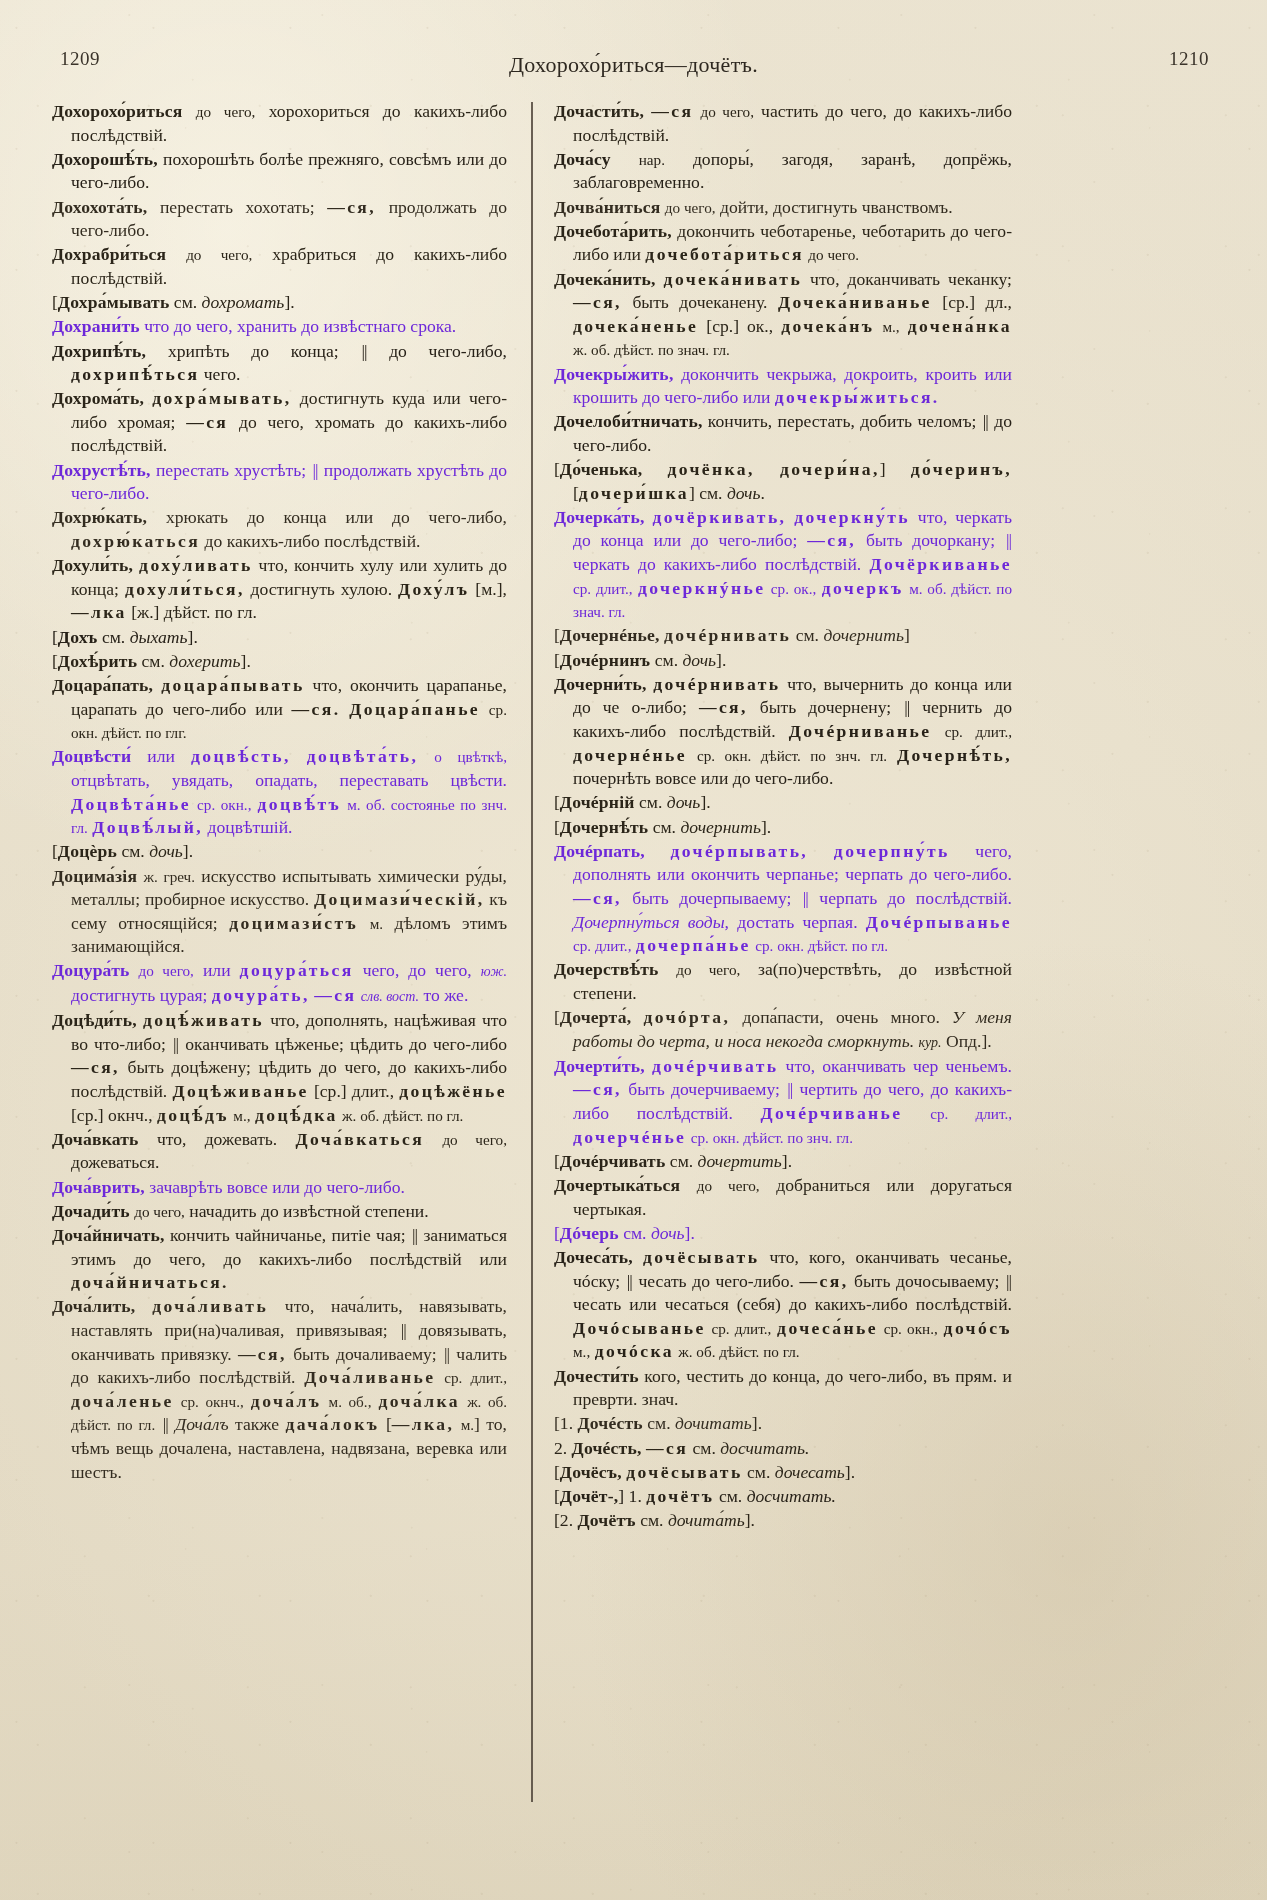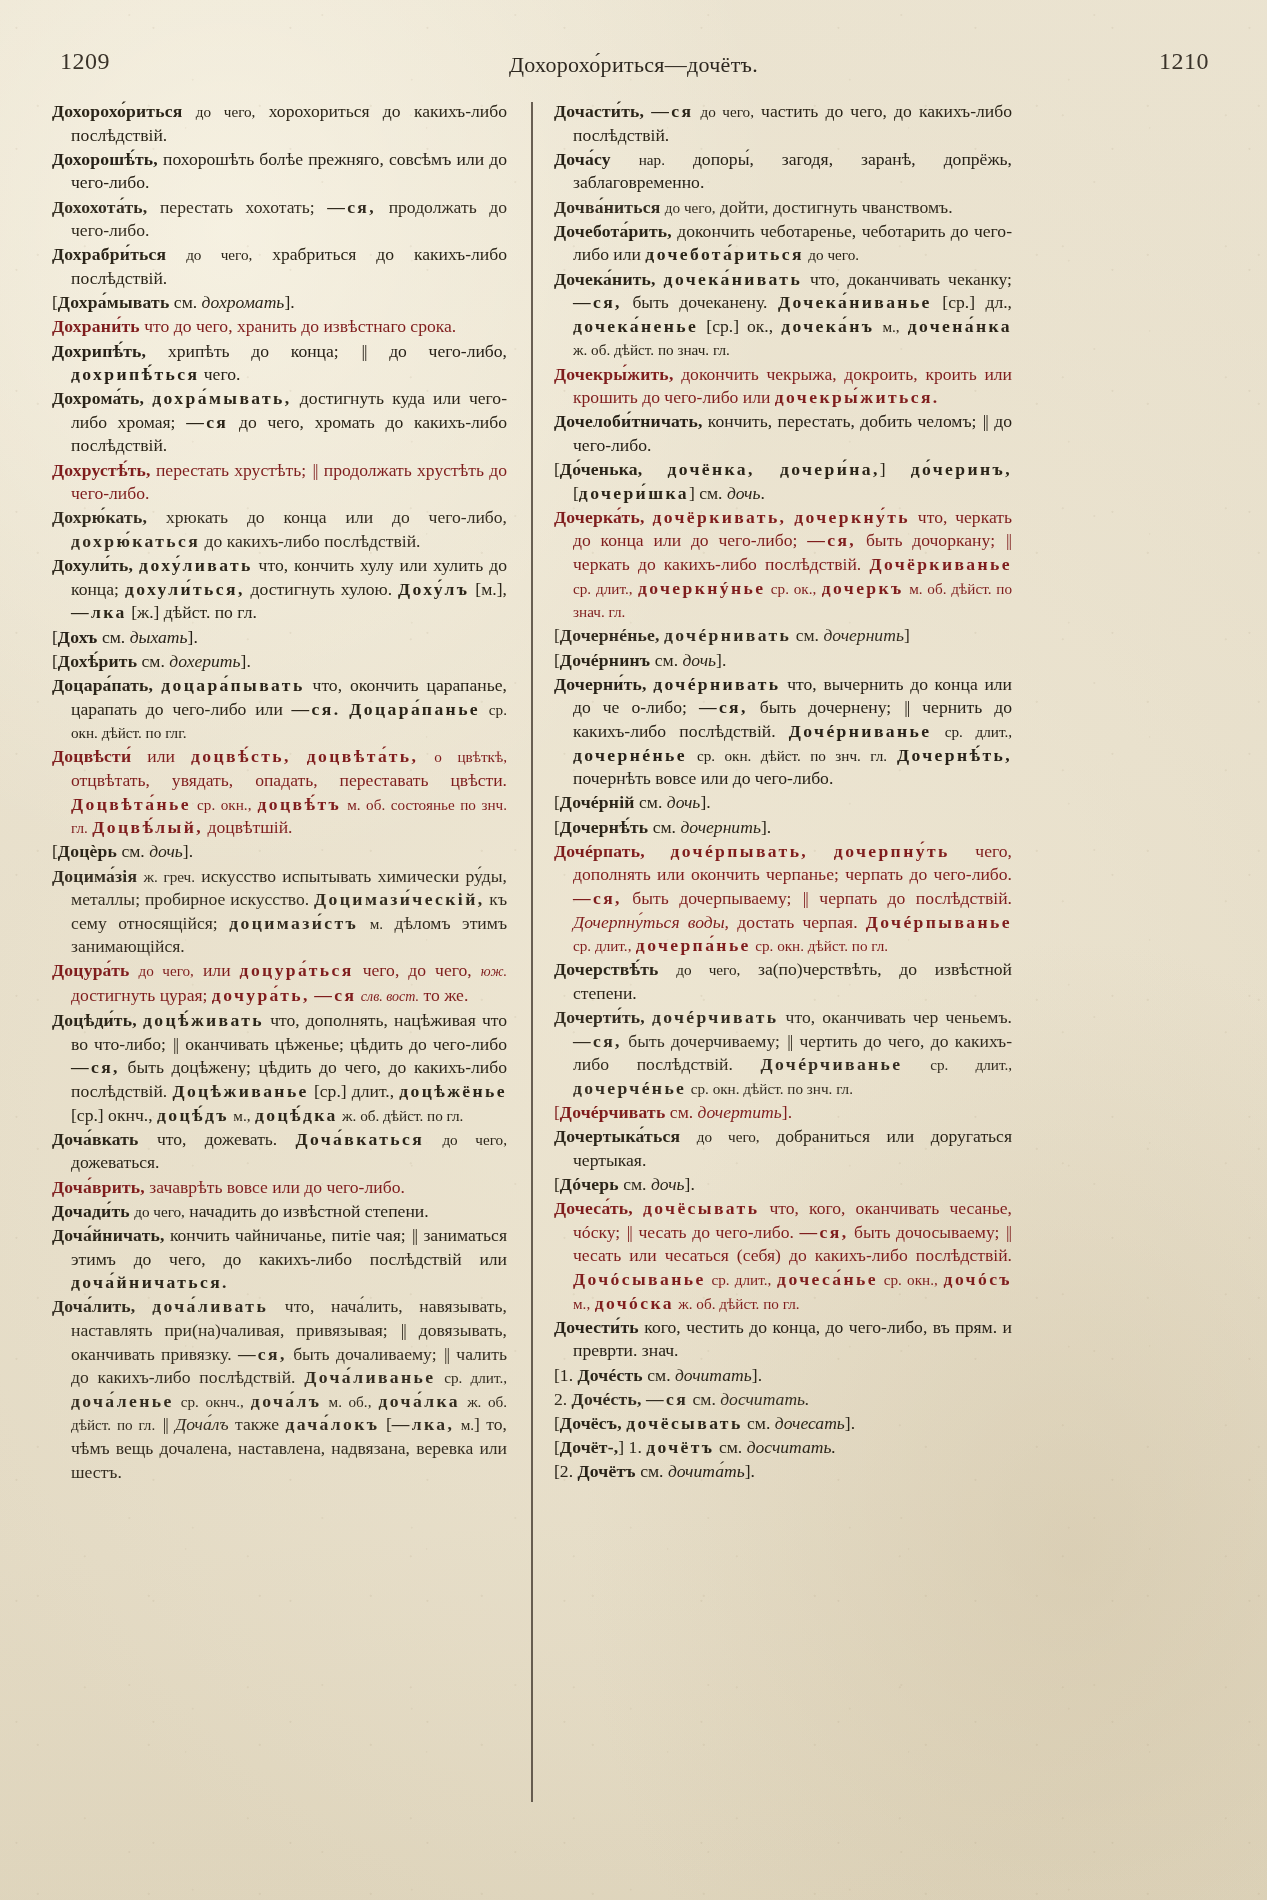--- a/index.html
+++ b/index.html
@@ -50,21 +50,21 @@
 
   
   .runhead {
     position: relative;
     height: 42px;
     display: flex;
     align-items: flex-start;
     justify-content: space-between;
   }
   .folio {
-    font-size: 24px;
+    font-size: 19px;
     letter-spacing: 0.5px;
     color: #3a332a;
     padding-top: 4px;
   }
   .folio.left { margin-left: 8px; }
   .folio.right { margin-right: 6px; }
   .runtitle {
     position: absolute;
     left: 0; right: 0;
     text-align: center;
@@ -123,21 +123,21 @@
   }
   .smi {
     font-size: 14px;
     font-style: italic;
   }
   .pipe {
     letter-spacing: -1px;
     padding: 0 1px;
   }
   
-  .entry:nth-child(3n)   { color: #7f1d1d; }
+  .entry:nth-child(3n)   { color: #6d28d9; }
   .entry:nth-child(5n+2) { color: #272118; font-family: Liberation Serif, serif; }
   .entry:nth-child(7n+3) { color: #332c20; }
 </style>
 </head>
 <body>
 
 <div class="paper"></div>
 <div class="speckle"></div>
 
 <div class="page">
@@ -186,20 +186,21 @@
         <p class="entry"><span class="hw">Дочелоби́тничать,</span> кончить, перестать, добить челомъ; <span class="pipe">||</span> до чего-либо.</p>
         <p class="entry">[<span class="hw">До́ченька,</span> <span class="sp">дочёнка,</span> <span class="sp">дочери́на,</span>] <span class="sp">до́черинъ,</span> [<span class="sp">дочери́шка</span>] см. <span class="it">дочь</span>.</p>
         <p class="entry"><span class="hw">Дочерка́ть,</span> <span class="sp">дочёркивать,</span> <span class="sp">дочеркну́ть</span> что, черкать до конца или до чего-либо; <span class="sp">—ся,</span> быть дочорканy; <span class="pipe">||</span> черкать до какихъ-либо послѣдствій. <span class="sp">Дочёркиванье</span> <span class="sm">ср. длит.,</span> <span class="sp">дочеркнýнье</span> <span class="sm">ср. ок.,</span> <span class="sp">дочеркъ</span> <span class="sm">м. об. дѣйст. по знач. гл.</span></p>
         <p class="entry">[<span class="hw">Дочернéнье,</span> <span class="sp">дочéрнивать</span> см. <span class="it">дочернить</span>]</p>
         <p class="entry">[<span class="hw">Дочéрнинъ</span> см. <span class="it">дочь</span>].</p>
         <p class="entry"><span class="hw">Дочерни́ть,</span> <span class="sp">дочéрнивать</span> что, вычернить до конца или до че о-либо; <span class="sp">—ся,</span> быть дочернену; <span class="pipe">||</span> чернить до какихъ-либо послѣдствій. <span class="sp">Дочéрниванье</span> <span class="sm">ср. длит.,</span> <span class="sp">дочернéнье</span> <span class="sm">ср. окн. дѣйст. по знч. гл.</span> <span class="sp">Дочернѣ́ть,</span> почернѣть вовсе или до чего-либо.</p>
         <p class="entry">[<span class="hw">Дочéрній</span> см. <span class="it">дочь</span>].</p>
         <p class="entry">[<span class="hw">Дочернѣ́ть</span> см. <span class="it">дочернить</span>].</p>
         <p class="entry"><span class="hw">Дочéрпать,</span> <span class="sp">дочéрпывать,</span> <span class="sp">дочерпну́ть</span> чего, дополнять или окончить черпанье; черпать до чего-либо. <span class="sp">—ся,</span> быть дочерпываему; <span class="pipe">||</span> черпать до послѣдствій. <span class="it">Дочерпну́ться воды,</span> достать черпая. <span class="sp">Дочéрпыванье</span> <span class="sm">ср. длит.,</span> <span class="sp">дочерпа́нье</span> <span class="sm">ср. окн. дѣйст. по гл.</span></p>
         <p class="entry"><span class="hw">Дочерствѣ́ть</span> <span class="sm">до чего,</span> за(по)черствѣть, до извѣстной степени.</p>
+        <p class="entry">[<span class="hw">Дочерта́,</span> <span class="sp">дочóрта,</span> допа́пасти, очень много. <span class="it">У меня работы до черта, и носа некогда сморкнуть.</span> <span class="smi">кур.</span> Опд.].</p>
         <p class="entry"><span class="hw">Дочерти́ть,</span> <span class="sp">дочéрчивать</span> что, оканчивать чер ченьемъ. <span class="sp">—ся,</span> быть дочерчиваему; <span class="pipe">||</span> чертить до чего, до какихъ-либо послѣдствій. <span class="sp">Дочéрчиванье</span> <span class="sm">ср. длит.,</span> <span class="sp">дочерчéнье</span> <span class="sm">ср. окн. дѣйст. по знч. гл.</span></p>
         <p class="entry">[<span class="hw">Дочéрчивать</span> см. <span class="it">дочертить</span>].</p>
         <p class="entry"><span class="hw">Дочертыка́ться</span> <span class="sm">до чего,</span> добраниться или доругаться чертыкая.</p>
         <p class="entry">[<span class="hw">Дóчерь</span> см. <span class="it">дочь</span>].</p>
         <p class="entry"><span class="hw">Дочеса́ть,</span> <span class="sp">дочёсывать</span> что, кого, оканчивать чесанье, чóску; <span class="pipe">||</span> чесать до чего-либо. <span class="sp">—ся,</span> быть дочосываему; <span class="pipe">||</span> чесать или чесаться (себя) до какихъ-либо послѣдствій. <span class="sp">Дочóсыванье</span> <span class="sm">ср. длит.,</span> <span class="sp">дочеса́нье</span> <span class="sm">ср. окн.,</span> <span class="sp">дочóсъ</span> <span class="sm">м.,</span> <span class="sp">дочóска</span> <span class="sm">ж. об. дѣйст. по гл.</span></p>
         <p class="entry"><span class="hw">Дочести́ть</span> кого, честить до конца, до чего-либо, въ прям. и преврти. знач.</p>
         <p class="entry">[1. <span class="hw">Дочéсть</span> см. <span class="it">дочитать</span>].</p>
         <p class="entry">2. <span class="hw">Дочéсть,</span> <span class="sp">—ся</span> см. <span class="it">досчитать.</span></p>
         <p class="entry">[<span class="hw">Дочёсъ,</span> <span class="sp">дочёсывать</span> см. <span class="it">дочесать</span>].</p>
         <p class="entry">[<span class="hw">Дочёт-,</span>] 1. <span class="sp">дочётъ</span> см. <span class="it">досчитать.</span></p>

